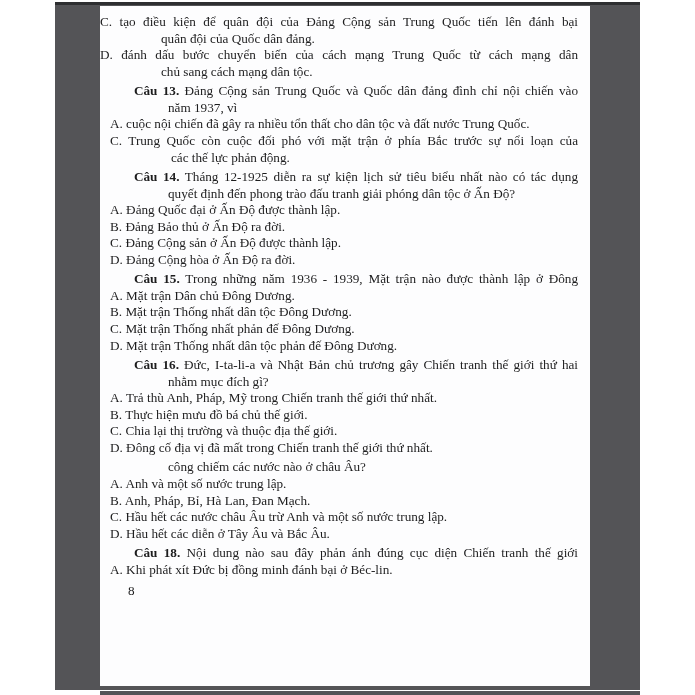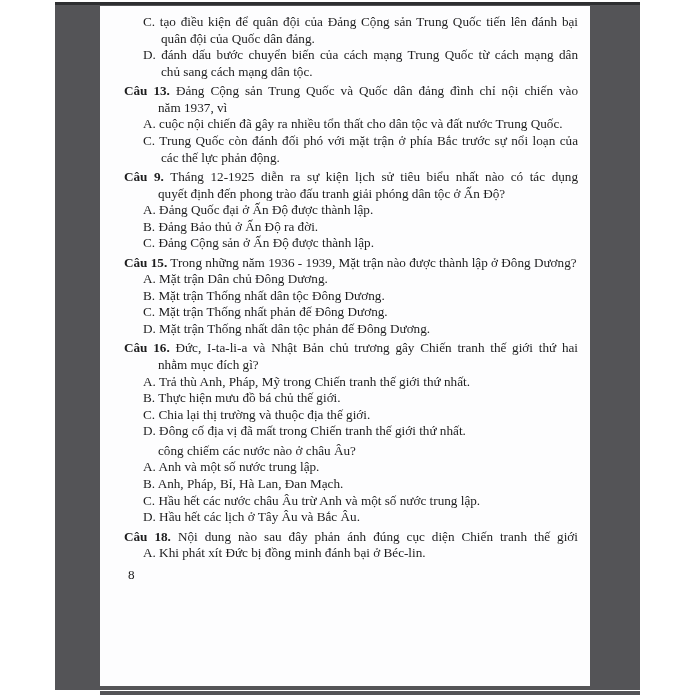--- a/index.html
+++ b/index.html
@@ -41,23 +41,23 @@
   
   .line.j::after {
     content: "";
     display: inline-block;
     width: 100%;
     height: 0;
     vertical-align: top;
   }
   .q-first  { padding-left: 24px; }
   .q-wrap   { padding-left: 58px; }
-  .opt-first{ padding-left: 43px; }
+  .opt-first{ }
   .opt-wrap { padding-left: 61px; }
-  .q-block  { margin-top: 2.8px; }
+  .q-block  { margin-top: 2.8px; margin-left: 10px; }
   .q-num    { font-weight: bold; }
   .page-num {
     margin-top: 5px;
     padding-left: 28px;
     font-size: 13.2px;
   }
 </style>
 </head>
 <body>
 
@@ -74,35 +74,38 @@
         <div class="line opt-first j">D. đánh dấu bước chuyển biến của cách mạng Trung Quốc từ cách mạng dân</div>
         <div class="line opt-wrap">chủ sang cách mạng dân tộc.</div>
       </div>
       <div class="q-block">
         <div class="line q-first j"><span class="q-num">Câu 13.</span> Đảng Cộng sản Trung Quốc và Quốc dân đảng đình chỉ nội chiến vào</div>
         <div class="line q-wrap">năm 1937, vì</div>
         <div>
           <div class="line opt-first">A. cuộc nội chiến đã gây ra nhiều tổn thất cho dân tộc và đất nước Trung Quốc.</div>
         </div>
         <div>
-          <div class="line opt-first j">C. Trung Quốc còn đánh đối phó với mặt trận ở phía Bắc trước sự nổi loạn của</div>
+          <div class="line opt-first j">C. Trung Quốc còn cuộc đối phó với mặt trận ở phía Bắc trước sự nổi loạn của</div>
           <div class="line opt-wrap">các thế lực phản động.</div>
         </div>
       </div>
       <div class="q-block">
-        <div class="line q-first j"><span class="q-num">Câu 9.</span> Tháng 12-1925 diễn ra sự kiện lịch sử tiêu biểu nhất nào có tác dụng</div>
+        <div class="line q-first j"><span class="q-num">Câu 14.</span> Tháng 12-1925 diễn ra sự kiện lịch sử tiêu biểu nhất nào có tác dụng</div>
         <div class="line q-wrap">quyết định đến phong trào đấu tranh giải phóng dân tộc ở Ấn Độ?</div>
         <div>
           <div class="line opt-first">A. Đảng Quốc đại ở Ấn Độ được thành lập.</div>
         </div>
         <div>
           <div class="line opt-first">B. Đảng Bảo thủ ở Ấn Độ ra đời.</div>
         </div>
         <div>
           <div class="line opt-first">C. Đảng Cộng sản ở Ấn Độ được thành lập.</div>
+        </div>
+        <div>
+          <div class="line opt-first">D. Đảng Cộng hòa ở Ấn Độ ra đời.</div>
         </div>
       </div>
       <div class="q-block">
         <div class="line q-first"><span class="q-num">Câu 15.</span> Trong những năm 1936 - 1939, Mặt trận nào được thành lập ở Đông Dương?</div>
         <div>
           <div class="line opt-first">A. Mặt trận Dân chủ Đông Dương.</div>
         </div>
         <div>
           <div class="line opt-first">B. Mặt trận Thống nhất dân tộc Đông Dương.</div>
         </div>
@@ -134,21 +137,21 @@
         <div>
           <div class="line opt-first">A. Anh và một số nước trung lập.</div>
         </div>
         <div>
           <div class="line opt-first">B. Anh, Pháp, Bỉ, Hà Lan, Đan Mạch.</div>
         </div>
         <div>
           <div class="line opt-first">C. Hầu hết các nước châu Âu trừ Anh và một số nước trung lập.</div>
         </div>
         <div>
-          <div class="line opt-first">D. Hầu hết các lịch ở Tây Âu và Bắc Âu.</div>
+          <div class="line opt-first">D. Hầu hết các diễn ở Tây Âu và Bắc Âu.</div>
         </div>
       </div>
       <div class="q-block">
         <div class="line q-first j"><span class="q-num">Câu 18.</span> Nội dung nào sau đây phản ánh đúng cục diện Chiến tranh thế giới</div>
         <div>
           <div class="line opt-first">A. Khi phát xít Đức bị đồng minh đánh bại ở Béc-lin.</div>
         </div>
       </div>
     </div>
   <div class="page-num">8</div>

